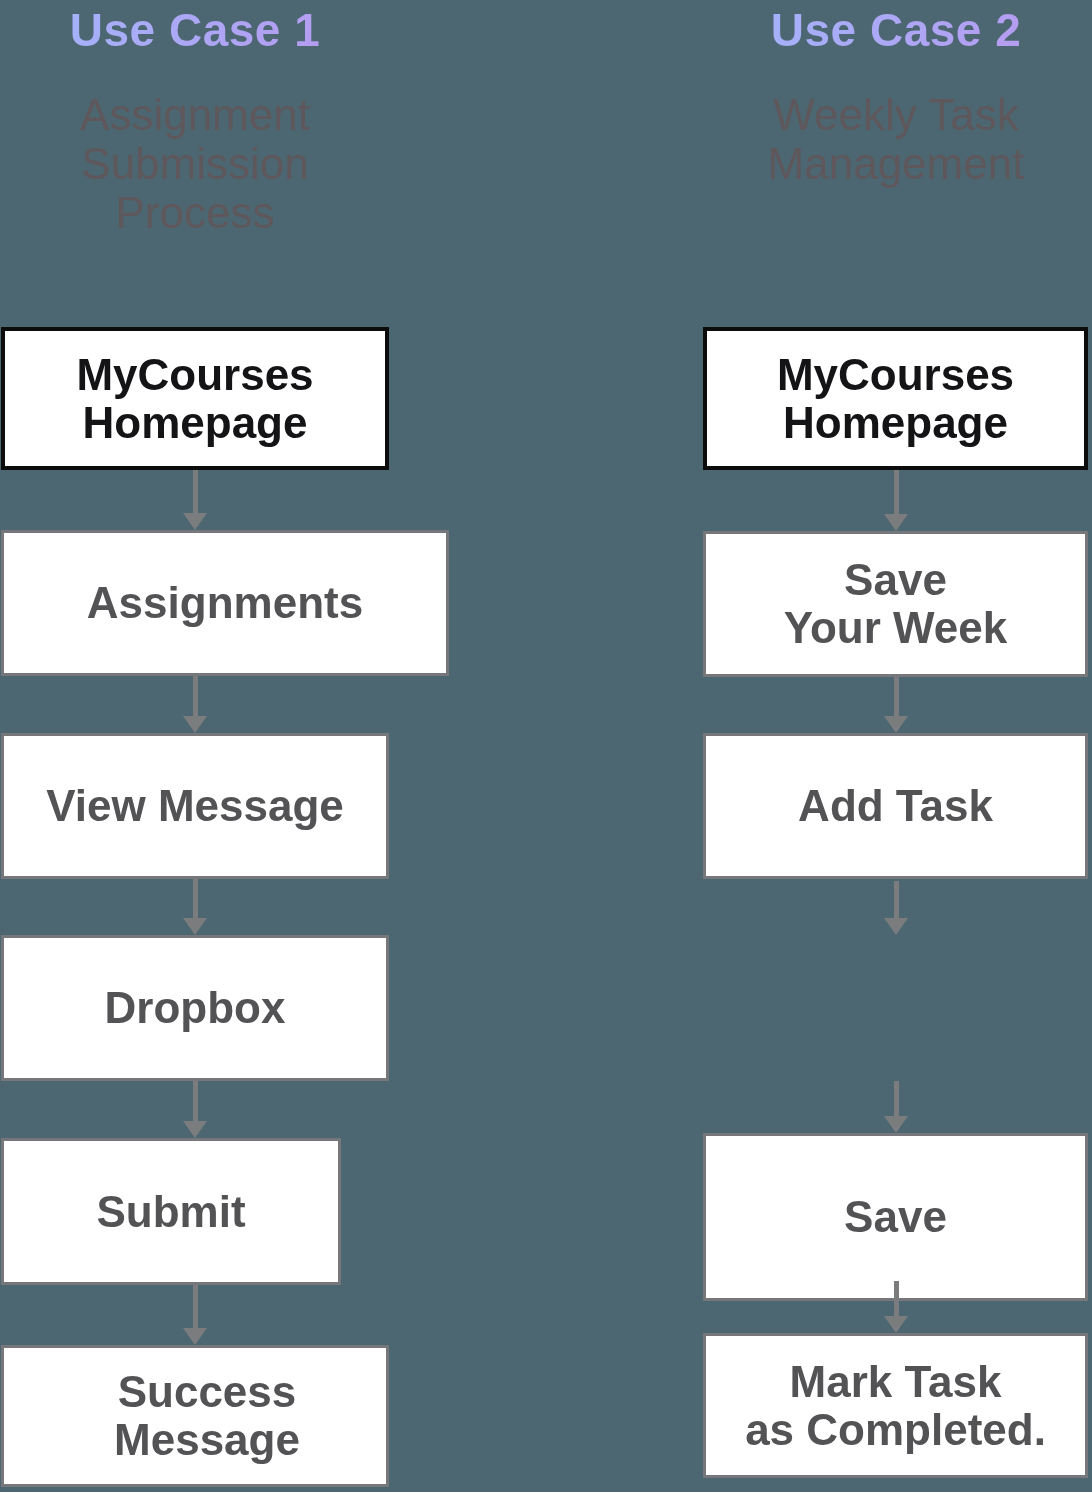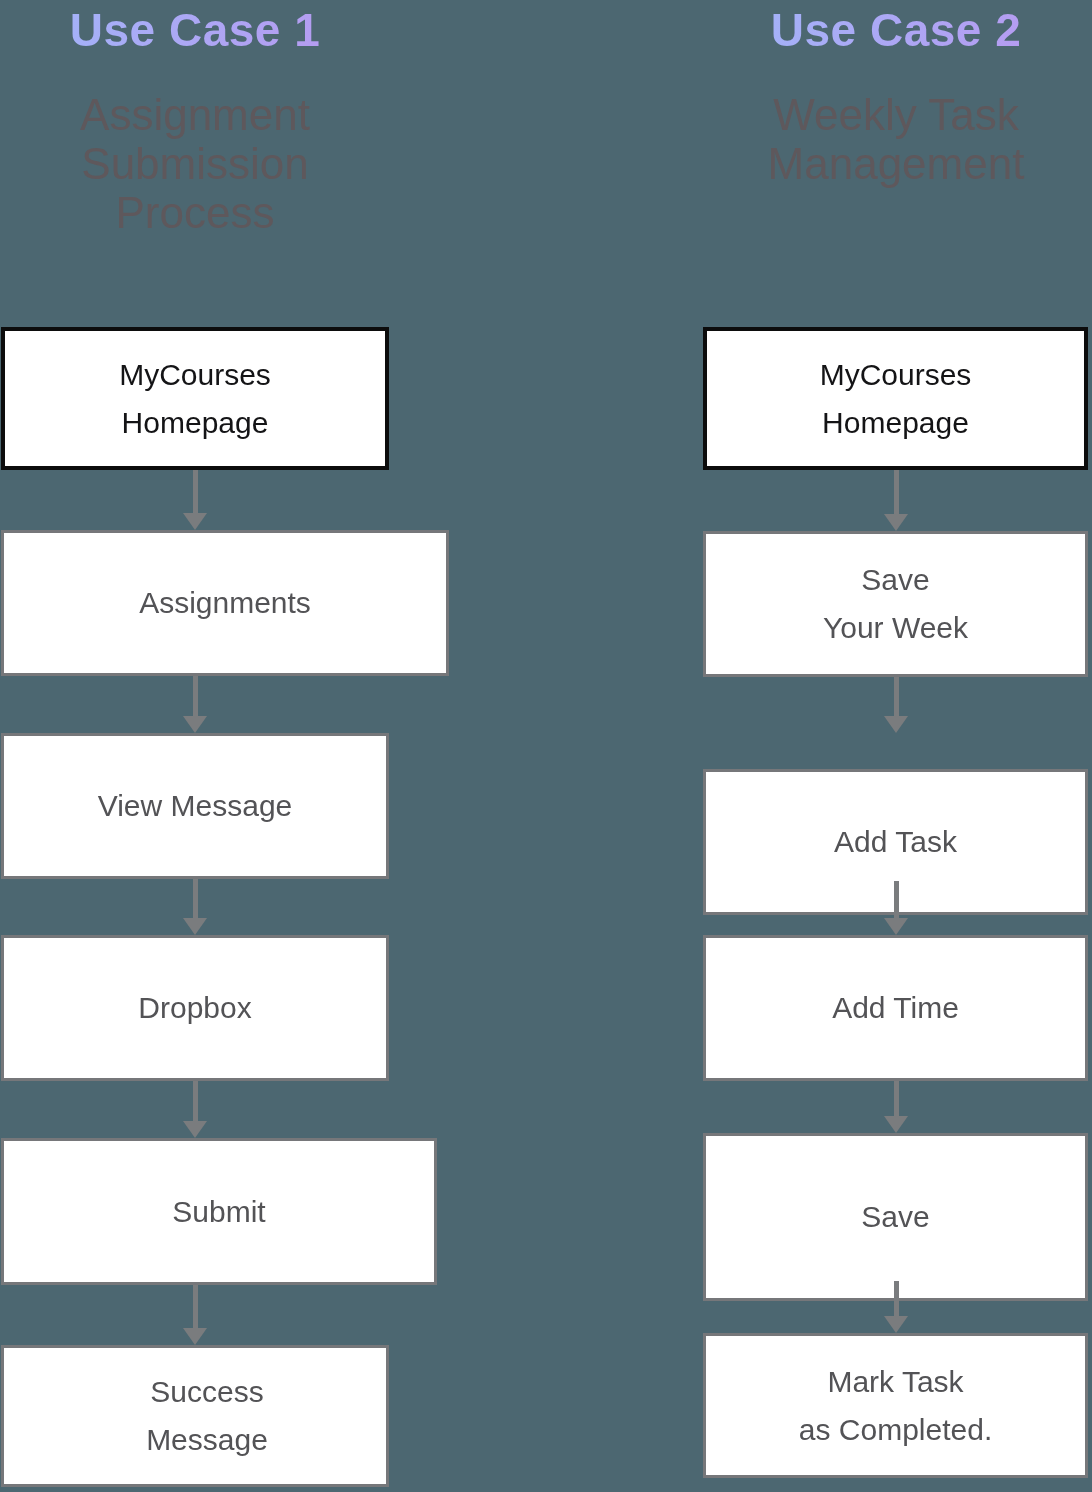--- a/index.html
+++ b/index.html
@@ -48,24 +48,25 @@
     position: absolute;
     background: #ffffff;
     border: 3px solid #76777A;
     box-sizing: border-box;
     display: flex;
     align-items: center;
     justify-content: center;
     text-align: center;
   }
   .flow-box .label {
-    font-size: 30px;
+    font-size: 44px;
     line-height: 48px;
     color: #535356;
     white-space: pre-line;
+    font-weight: bold;
   }
   .flow-box.emphasis {
     border: 4px solid #0C0C0C;
   }
   .flow-box.emphasis .label {
     color: #141416;
   }
   .arrow {
     position: absolute;
     width: 24px;
@@ -126,21 +127,21 @@
 
   <div class="flow-box" style="left:1px; top:935px; width:388px; height:146px;">
     <div class="label">Dropbox</div>
   </div>
 
   <div class="arrow" style="left:183px; top:1081px; height:57px;">
     <span class="shaft"></span>
       <span class="head"></span>
   </div>
 
-  <div class="flow-box" style="left:1px; top:1138px; width:436px; height:147px;">
+  <div class="flow-box" style="left:1px; top:1138px; width:340px; height:147px;">
     <div class="label">Submit</div>
   </div>
 
   <div class="arrow" style="left:183px; top:1285px; height:60px;">
     <span class="shaft"></span>
       <span class="head"></span>
   </div>
 
   <div class="flow-box" style="left:1px; top:1345px; width:388px; height:142px;padding-left:24px;">
     <div class="label">Success
@@ -165,32 +166,29 @@
   <div class="flow-box" style="left:703px; top:531px; width:385px; height:146px;">
     <div class="label">Save
 Your Week</div>
   </div>
 
   <div class="arrow" style="left:884px; top:677px; height:56px;">
     <span class="shaft"></span>
       <span class="head"></span>
   </div>
 
-  <div class="flow-box" style="left:703px; top:733px; width:385px; height:146px;margin-top:36px;">
+  <div class="flow-box" style="left:703px; top:733px; width:385px; height:146px;">
     <div class="label">Add Task</div>
   </div>
 
   <div class="arrow" style="left:884px; top:881px; height:54px;">
     <span class="shaft"></span>
       <span class="head"></span>
   </div>
 
-  <div class="flow-box" style="left:703px; top:935px; width:385px; height:146px;">
-    <div class="label">Add Time</div>
-  </div>
 
   <div class="arrow" style="left:884px; top:1081px; height:52px;">
     <span class="shaft"></span>
       <span class="head"></span>
   </div>
 
   <div class="flow-box" style="left:703px; top:1133px; width:385px; height:168px;">
     <div class="label">Save</div>
   </div>
 

